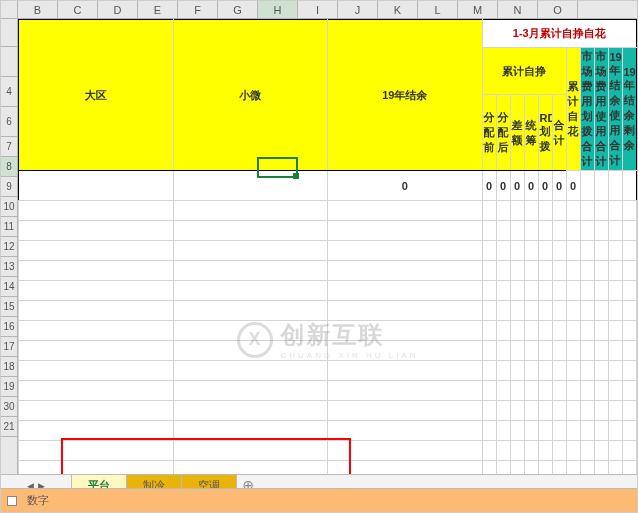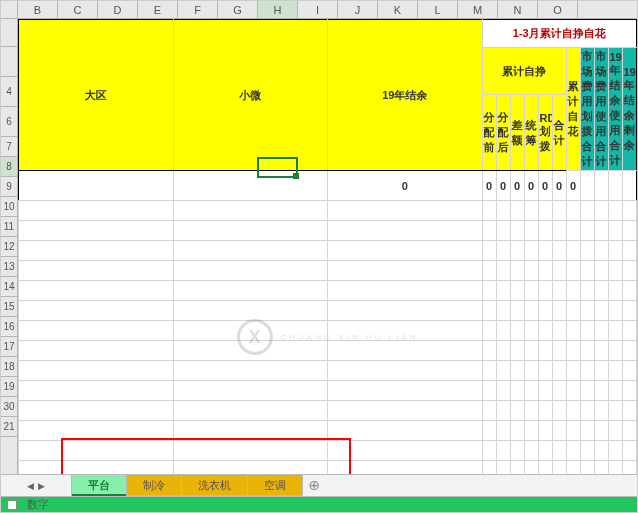--- a/index.html
+++ b/index.html
@@ -42,26 +42,26 @@
   .watermark .txt2 { font-size: 8px; color: #888; letter-spacing: 3px; }
 
   
   .redbox { position: absolute; border: 2px solid #ff0000; pointer-events: none; }
 
   
   .tabbar { position: absolute; left: 0; right: 0; bottom: 16px; height: 22px; background: #f3f3f3; border-top: 1px solid #bbb; display: flex; align-items: stretch; }
   .tabbar .nav { width: 70px; display: flex; align-items: center; justify-content: center; gap: 4px; }
   .tabbar .nav span { font-size: 9px; color: #666; }
   .tabbar .tab { padding: 0 16px; line-height: 21px; border: 1px solid #bbb; border-top: none; background: #eab308; color: #555; margin-right: -1px; cursor: pointer; }
-  .tabbar .tab.active { background: #86efac; color: #1a7f37; font-weight: bold; position: relative; }
+  .tabbar .tab.active { background: #fef9c3; color: #1a7f37; font-weight: bold; position: relative; }
   .tabbar .tab.active::after { content:""; position:absolute; left:0; right:0; bottom:-1px; height:2px; background:#1a7f37; }
   .tabbar .add { width: 24px; text-align: center; line-height: 21px; color: #888; font-size: 14px; }
 
   
-  .status { position: absolute; left: 0; right: 0; bottom: 0; height: 16px; background: #22c55e; border-top: 1px solid #bbb; display: flex; align-items: center; padding: 0 6px; gap: 10px; color: #555; font-size: 11px; }
+  .status { position: absolute; left: 0; right: 0; bottom: 0; height: 24px; background: #fdba74; border-top: 1px solid #bbb; display: flex; align-items: center; padding: 0 6px; gap: 10px; color: #555; font-size: 11px; }
   .status .cell-indicator { width: 10px; height: 10px; border: 1px solid #888; background: #fff; }
 </style>
 </head>
 <body>
 
 <div class="sheet">
 
   <div class="colhdr">
     <div class="rh"></div>
     <div class="ch">B</div>
@@ -393,36 +393,36 @@
       </tbody>
         </table>
 
       <div class="sel" style="left:239px; top:138px; width:41px; height:21px;">
         <div class="handle"></div>
       </div>
 
       <div class="watermark">
         <div class="logo">X</div>
         <div>
+          <div class="txt1">创新互联</div>
           <div class="txt2">CHUANG XIN HU LIAN</div>
         </div>
       </div>
     </div>
   </div>
 
   <div class="redbox" style="left:60px; bottom:14px; width:290px; height:60px;"></div>
 
   <div class="tabbar">
     <div class="nav">
       <span>◀</span>
       <span>▶</span>
     </div>
     <div class="tab active">平台</div>
     <div class="tab">制冷</div>
-    <div class="tab">洗衣机</div>
     <div class="tab">空调</div>
     <div class="add">⊕</div>
   </div>
 
   <div class="status">
     <div class="cell-indicator"></div>
     <span>数字</span>
   </div>
 </div>
 

